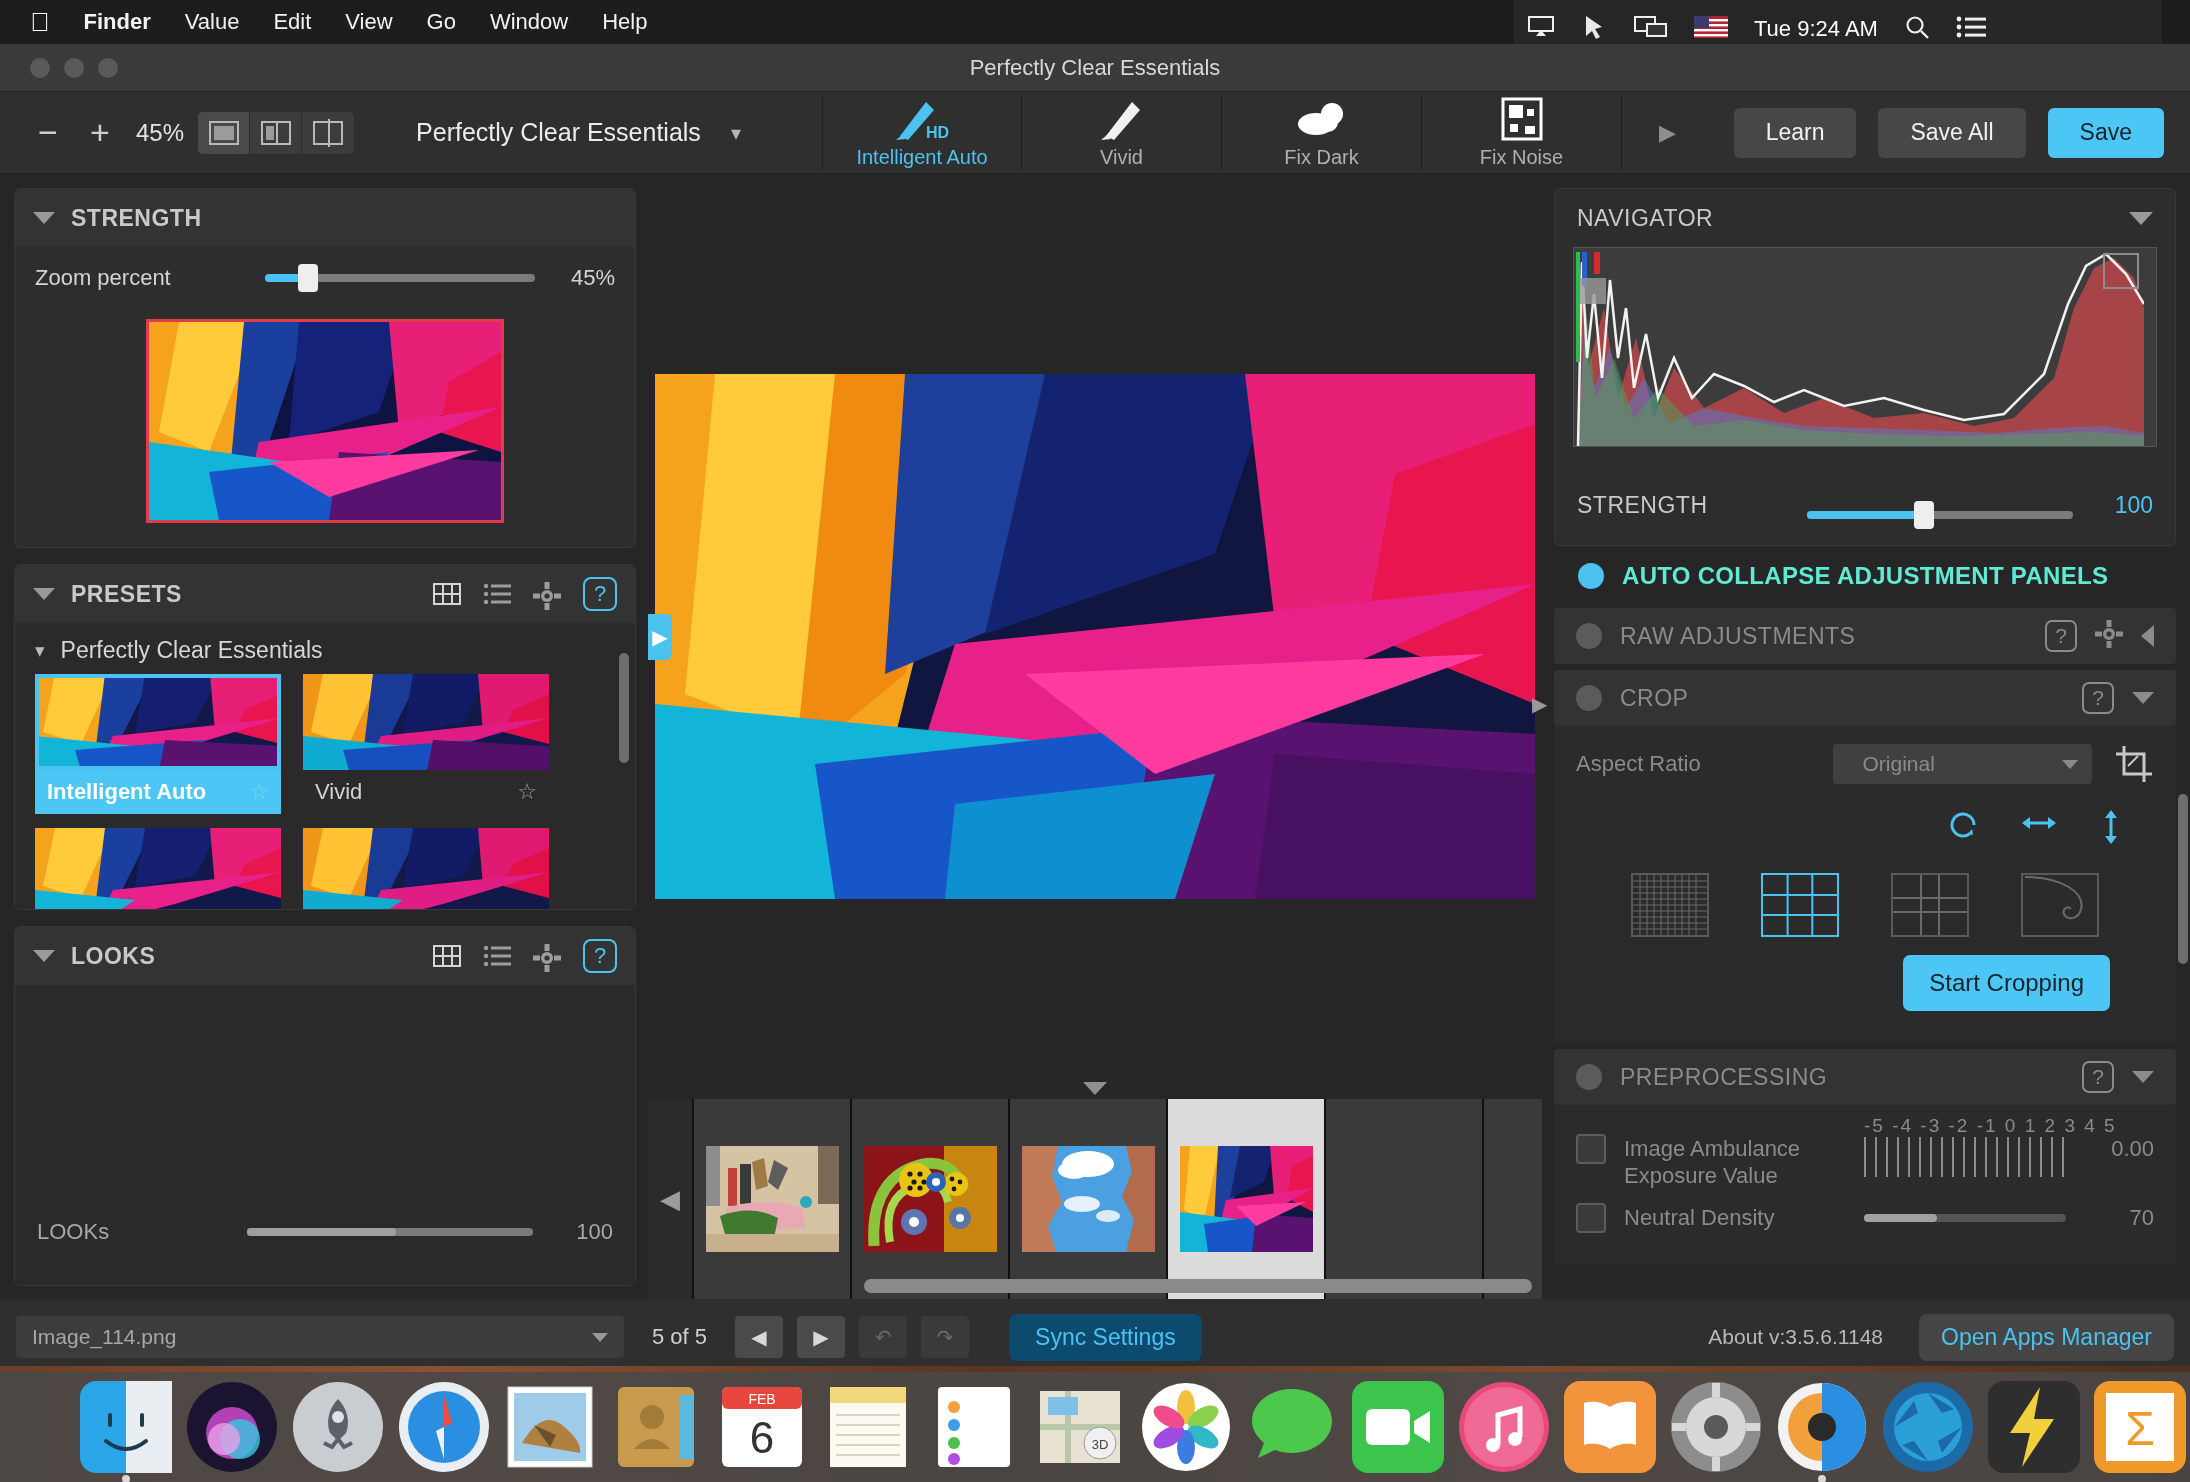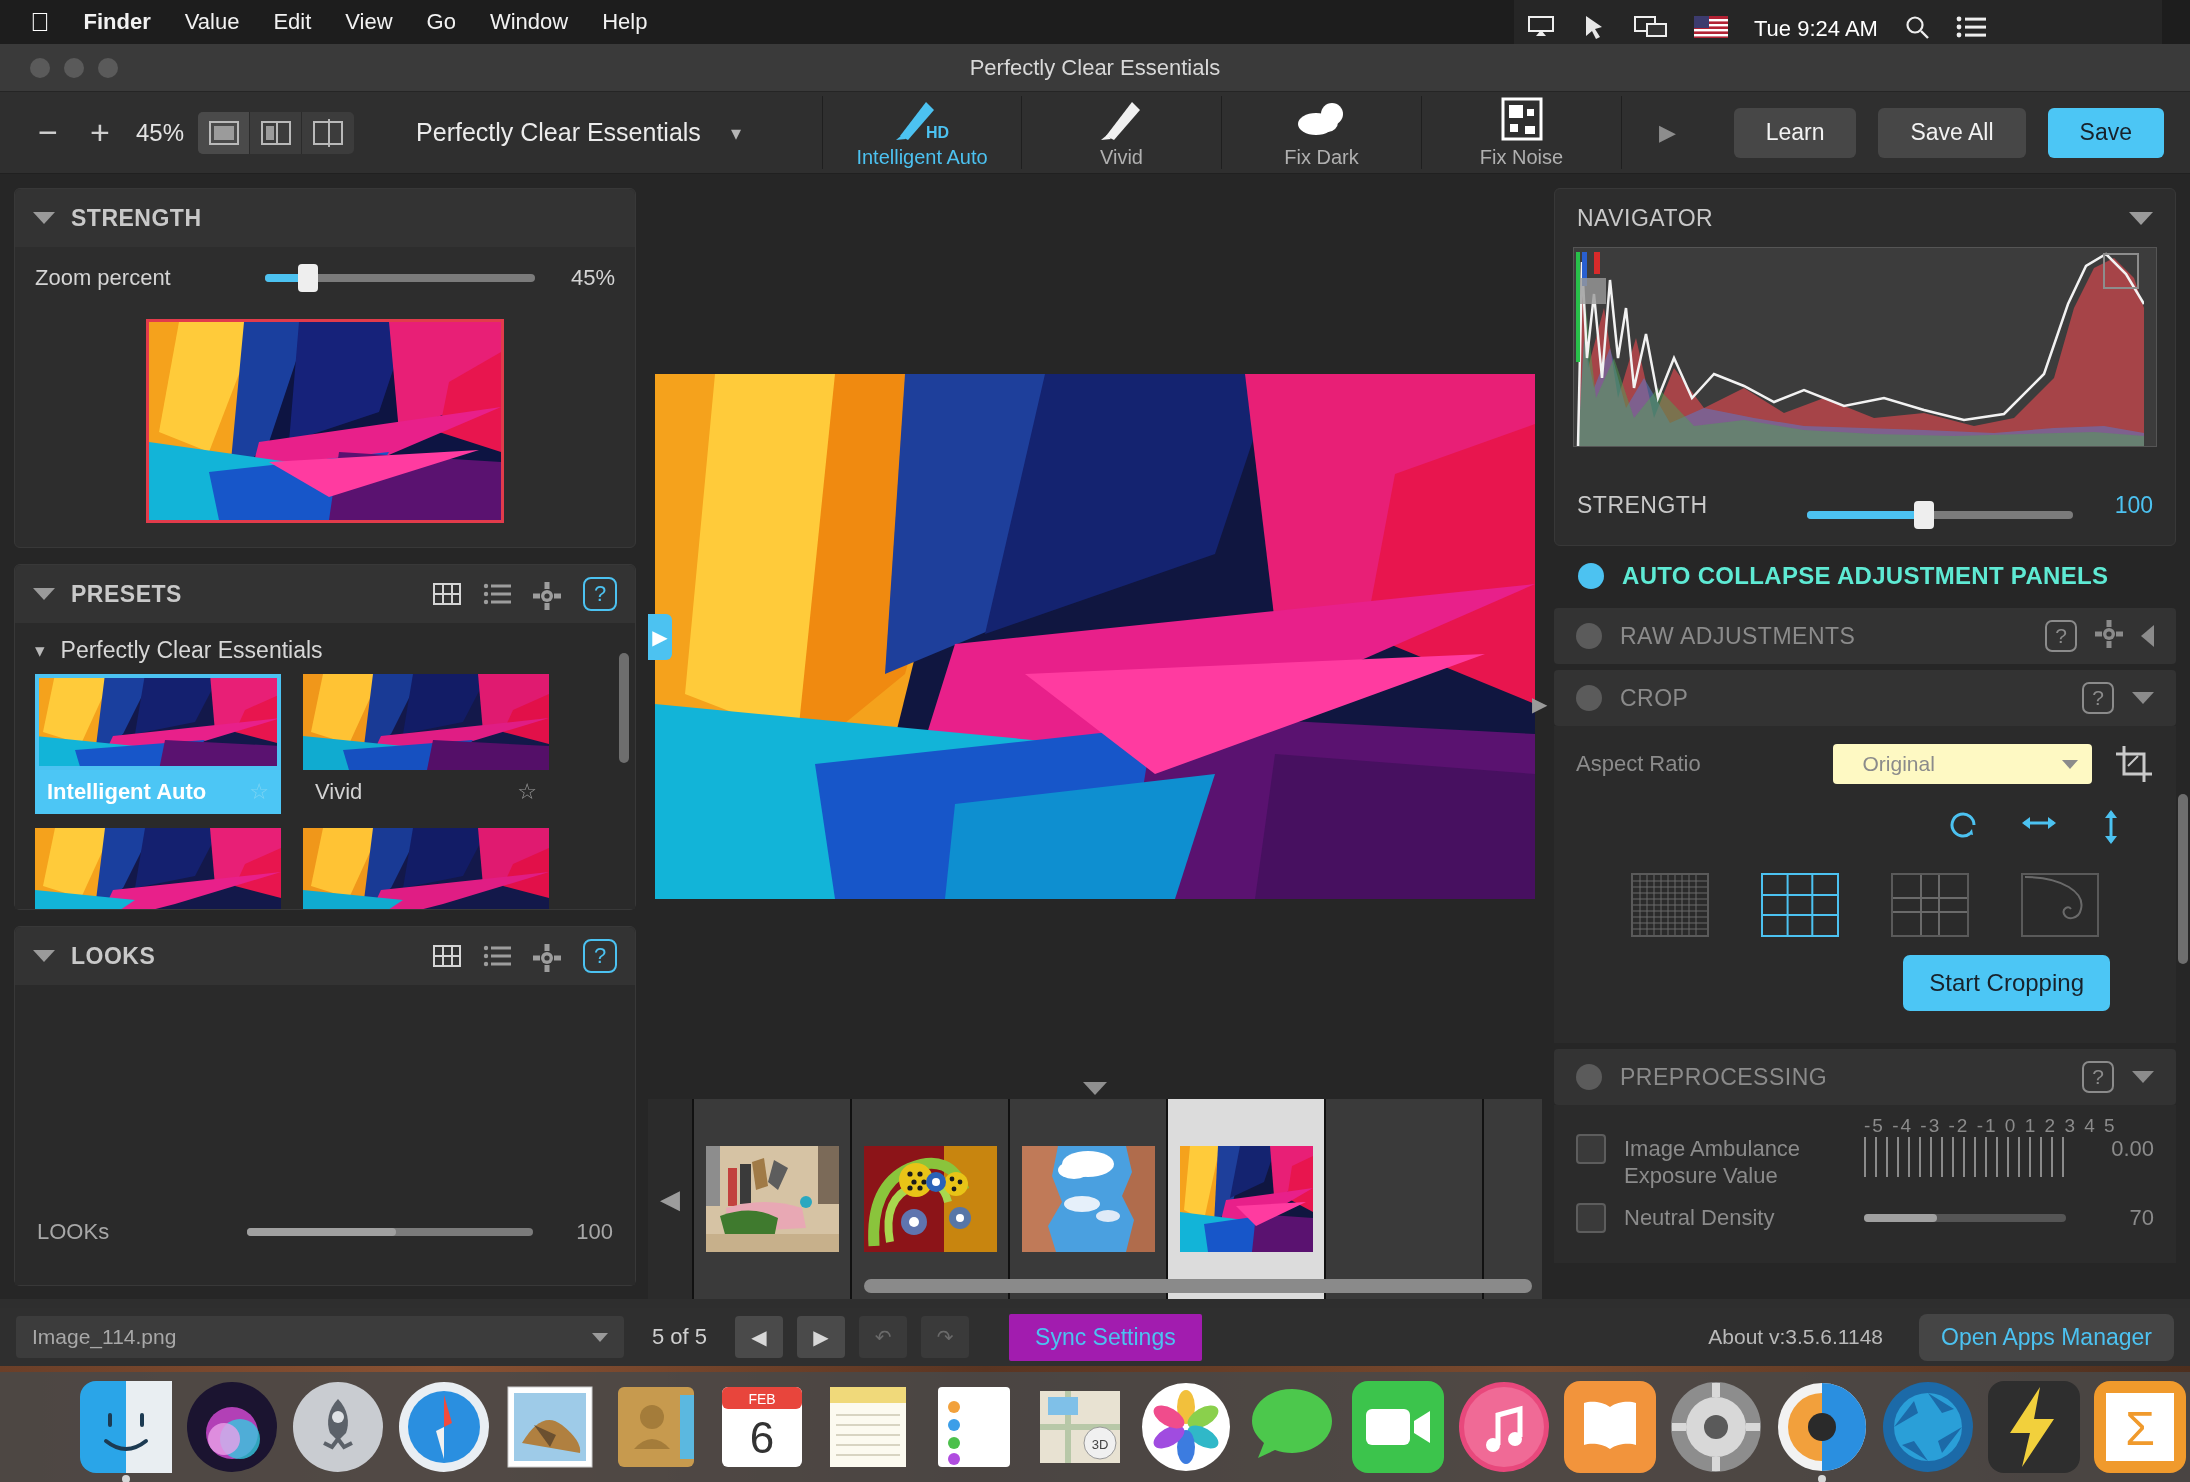--- a/index.html
+++ b/index.html
@@ -159,21 +159,21 @@
   .adj-icons { margin-left:auto; display:flex; align-items:center; gap:18px;}
   .help-sq { width:32px; height:32px; border:2px solid #8b8b8b; border-radius:7px; color:#8b8b8b;
      font-size:21px; display:flex; align-items:center; justify-content:center;}
   .tri-l { width:0;height:0;border-top:11px solid transparent;border-bottom:11px solid transparent;
     border-right:13px solid #8b8b8b;}
   .tri-dn { width:0;height:0;border-left:11px solid transparent;border-right:11px solid transparent;
     border-top:12px solid #8b8b8b;}
   .adj-body { background:#2b2b2b; padding:18px 22px 22px; }
   .arow { display:flex; align-items:center; margin-bottom:16px; }
   .arow .lab { color:#8b8b8b; font-size:22px; width:270px; }
-  .sel-box { width:270px; height:40px; background:#fef9c3; border-radius:4px; color:#8b8b8b;
+  .sel-box { width:270px; height:40px; background:#404040; border-radius:4px; color:#8b8b8b;
      font-size:21px; display:flex; align-items:center; padding:0 30px; position:relative;}
   .sel-box .cd { position:absolute; right:14px; width:0;height:0;
      border-left:8px solid transparent;border-right:8px solid transparent;border-top:9px solid #8b8b8b;}
   .crop-ic { margin-left:22px; width:40px; height:40px; position:relative; }
   .xforms { display:flex; justify-content:flex-end; gap:40px; padding:8px 30px 14px; color:#4cc2f1; font-size:30px;}
   .gridopts { display:flex; justify-content:center; gap:52px; padding:6px 0 18px; }
   .go { width:78px; height:64px; border:2px solid #5a5a5a; position:relative; }
   .go.sel { border-color:#4cc2f1; }
   .startcrop { display:flex; justify-content:flex-end; padding:0 44px 10px;}
   .startcrop .b { background:#4cc6f5; color:#18222b; font-size:24px; border-radius:7px;
@@ -198,21 +198,21 @@
   .statusbar { position:absolute; left:0; top:1308px; width:2190px; height:58px;
      background:#2f2f2f; display:flex; align-items:center; padding:0 16px; gap:14px; }
   .file-sel { width:608px; height:42px; background:#3c3c3c; border-radius:4px; color:#a8a8a8;
      font-size:21px; display:flex; align-items:center; padding:0 16px; position:relative; }
   .file-sel .cd { position:absolute; right:16px; width:0;height:0;
      border-left:8px solid transparent;border-right:8px solid transparent;border-top:9px solid #9a9a9a;}
   .counter { color:#d0d0d0; font-size:22px; margin:0 14px; }
   .navbtn { width:48px; height:42px; background:#4a4a4a; border-radius:4px; color:#d8d8d8;
      display:flex; align-items:center; justify-content:center; font-size:20px;}
   .navbtn.dis { background:#3a3a3a; color:#6a6a6a; }
-  .sync { background:#a21caf; border-radius:2px; color:#4cc2f1; font-size:23px; padding:10px 26px; margin-left:26px;}
+  .sync { background:#0c4a6e; border-radius:8px; color:#4cc2f1; font-size:23px; padding:10px 26px; margin-left:26px;}
   .about { margin-left:auto; color:#b9b9b9; font-size:21px; }
   .apps { background:#454545; border-radius:8px; color:#4cc2f1; font-size:23px; padding:10px 22px; margin-left:22px;}
 
   
   .deskbg { position:absolute; left:0; top:1366px; width:2190px; height:116px;
      background:linear-gradient(90deg,#6b3f28,#8a5233 20%,#5a3522 45%,#7a4a2e 70%,#4e2f1e);}
   .dock { position:absolute; left:0; top:1372px; width:2190px; height:110px;
      background:rgba(72,72,72,.86); display:flex; align-items:center; padding:0 80px; gap:14px;}
   .dockicon { width:92px; height:92px; border-radius:18px; position:relative; flex:none;}
   .dot { position:absolute; bottom:-10px; left:50%; transform:translateX(-50%);

